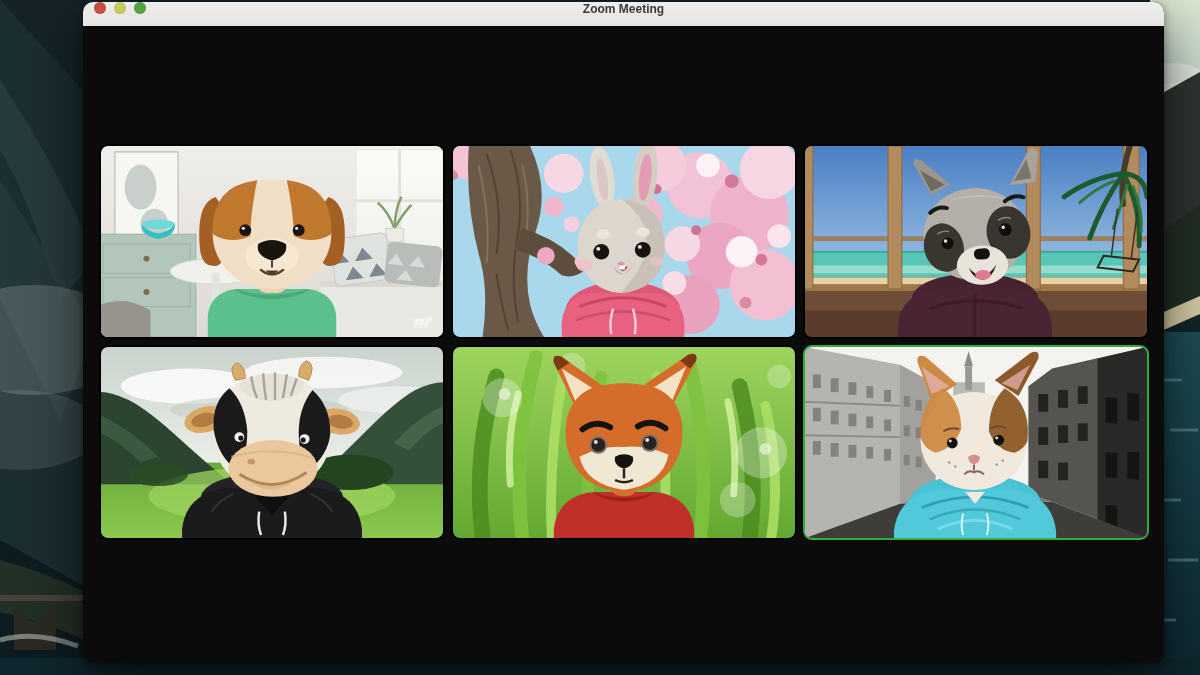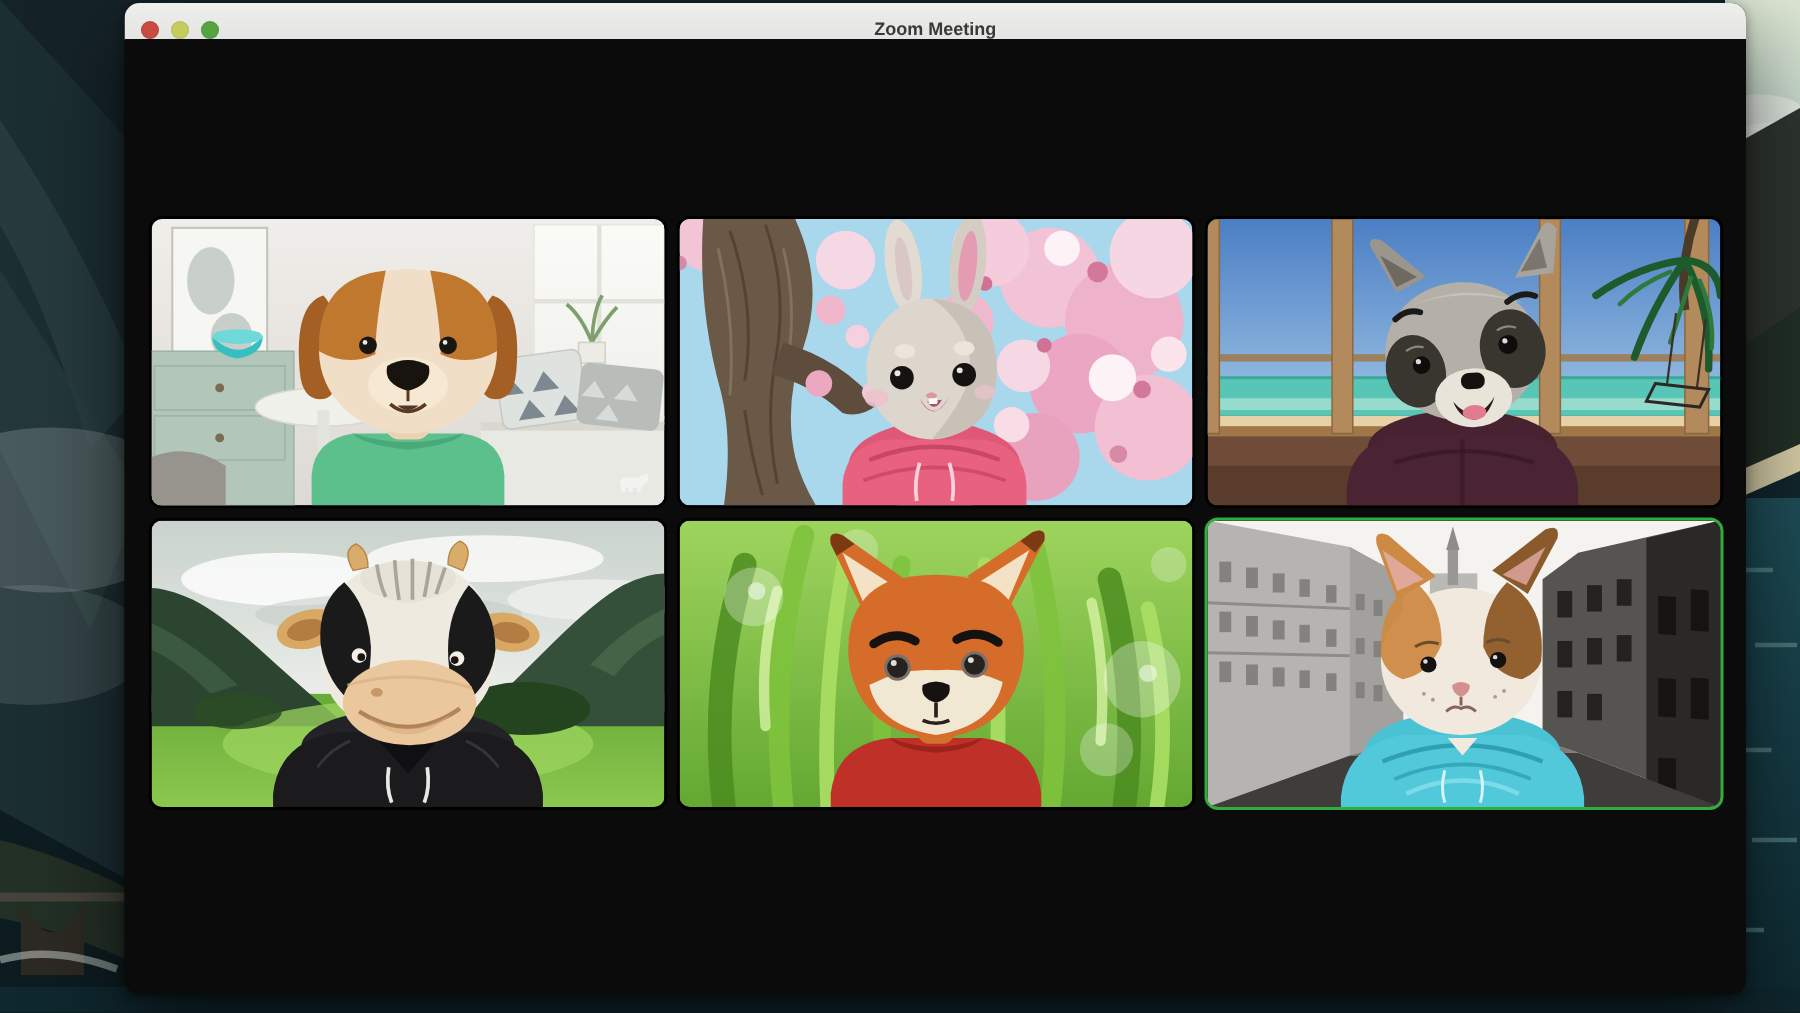--- a/index.html
+++ b/index.html
@@ -10,21 +10,21 @@
   .wallpaper{position:absolute;inset:0;}
   .app-window{
     position:absolute;left:83px;top:2px;width:1081px;height:661px;
     border-radius:10px;overflow:hidden;background:#0b0b0b;
     box-shadow:0 22px 60px rgba(0,0,0,.6), 0 2px 8px rgba(0,0,0,.4);
   }
   .titlebar{
     position:absolute;left:0;top:0;right:0;height:24px;
     background:linear-gradient(#eeeeec,#e4e4e2);
     border-bottom:1px solid #c8c8c4;
-    display:flex;align-items:flex-end;
+    display:flex;align-items:flex-start;
   }
   .traffic-lights{display:flex;gap:8px;padding-left:11px;}
   .tl{width:12px;height:12px;border-radius:50%;display:inline-block;
       box-shadow:inset 0 0 1px rgba(0,0,0,.25);cursor:default;}
   .titlebar-title{
     position:absolute;left:0;right:0;text-align:center;
     font-size:12px;font-weight:bold;color:#393939;pointer-events:none;
   }
   .meeting-content{
     position:absolute;left:0;top:24px;right:0;bottom:0;background:#0b0b0b;

